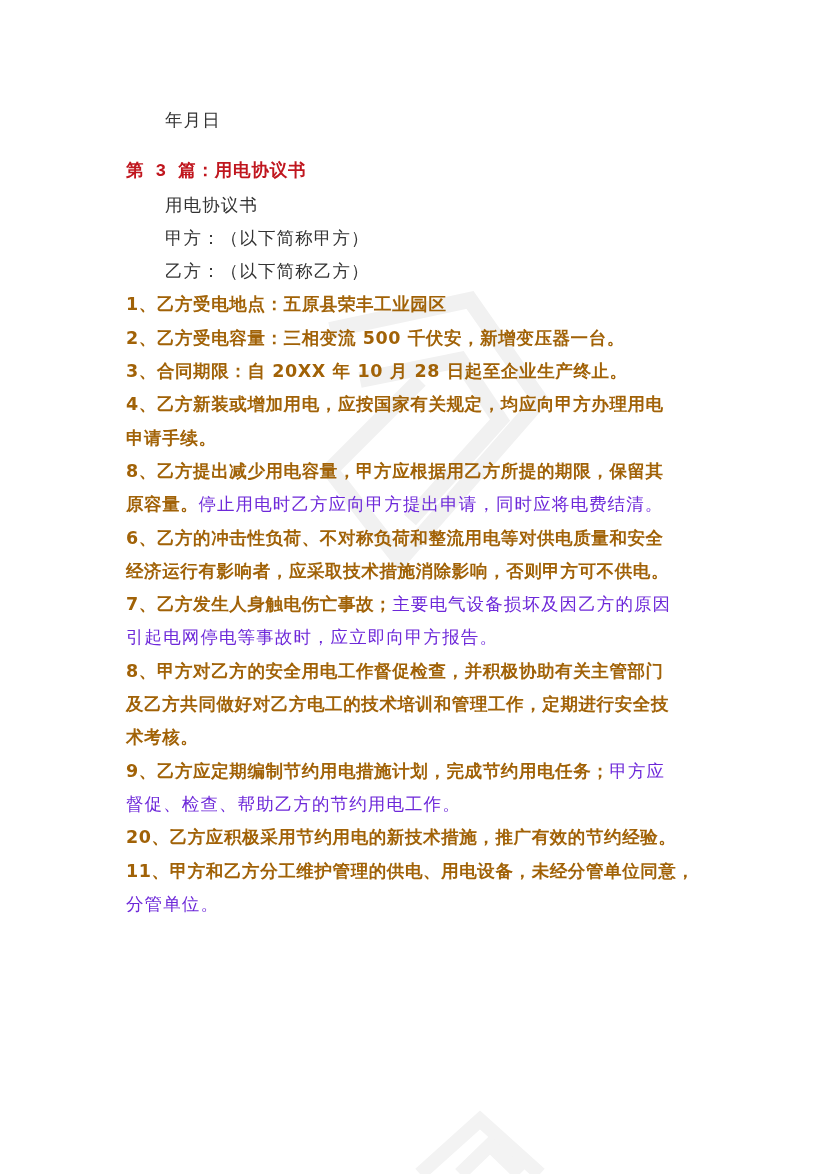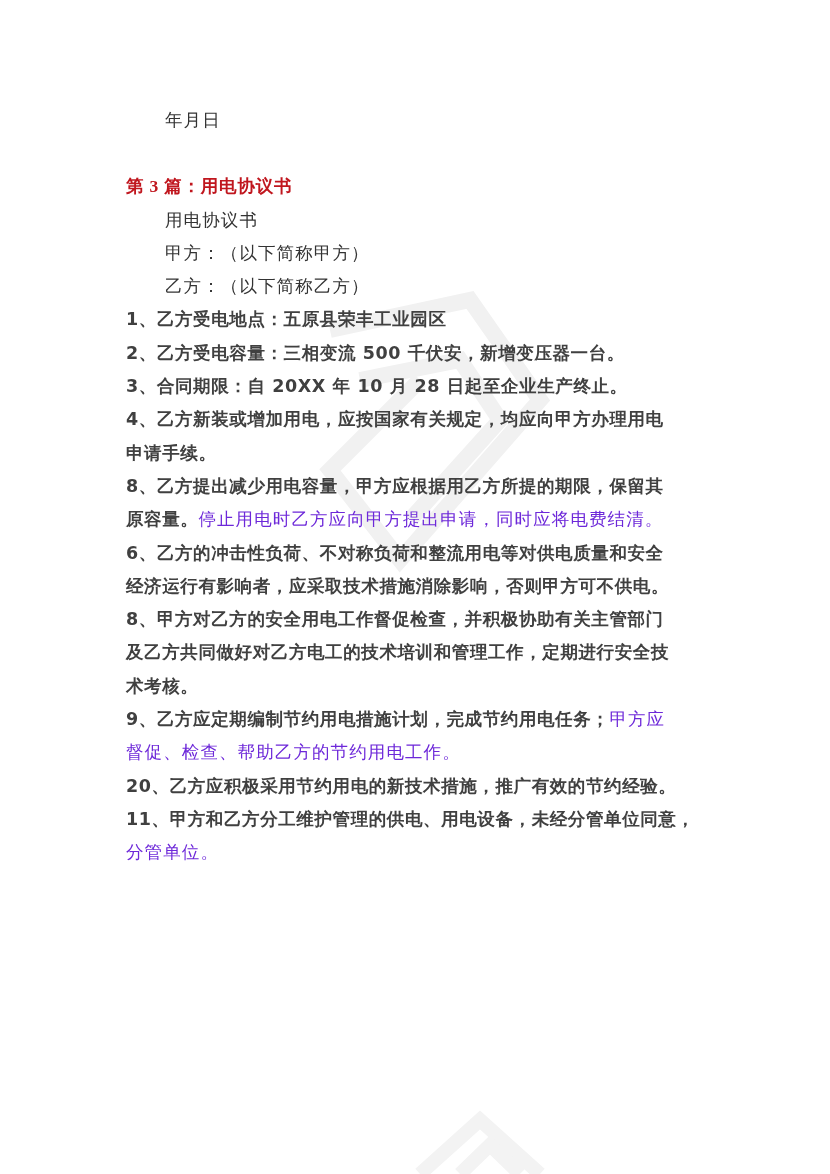--- a/index.html
+++ b/index.html
@@ -2,23 +2,23 @@
 <html><head>
   <meta charset="utf-8">
   <style>
     html, body { margin: 0; padding: 0; background: #ffffff; }
     body { width: 830px; height: 1174px; position: relative; overflow: hidden; }
     .page { position: absolute; left: 0; top: 0; width: 830px; height: 868px; background: #fff; }
     .watermark { position: absolute; pointer-events: none; }
     .content { position: absolute; left: 126px; top: 104px; width: 582px; font-family: "DejaVu Serif", serif; font-size: 17.5px; line-height: 33.3px; color: #333; }
     .line { white-space: nowrap; margin: 0; letter-spacing: 1.1px; }
     .indent { padding-left: 39px; }
-    .red { color: #404040; font-family: "DejaVu Sans", sans-serif; font-weight: bold; letter-spacing: 0.6px; }
+    .red { color: #a16207; font-family: "DejaVu Sans", sans-serif; font-weight: bold; letter-spacing: 0.6px; }
     .dark { color: #6d28d9; font-family: "DejaVu Serif", serif; font-weight: normal; letter-spacing: 1.1px; }
-    .heading { color: #c0161e; font-family: Liberation Serif, serif; font-weight: bold; margin-top: 33px; letter-spacing: 0.8px; }
+    .heading { color: #c0161e; font-family: Liberation Mono, monospace; font-weight: bold; margin-top: 18px; letter-spacing: 0.8px; }
   </style>
 </head>
 <body>
 
 <div class="page">
 
   <svg class="watermark" width="830" height="1174" viewBox="0 0 830 1174" style="left:0;top:0;">
     <g fill="none" stroke="#f1f1f1" stroke-width="16" stroke-linejoin="miter">
       <polyline points="330,330 470,300 540,400 400,560 330,470 420,380"></polyline>
       <polyline points="360,380 460,360 500,420 410,520"></polyline>
@@ -52,20 +52,24 @@
     </div>
     <div>
       <p class="line"><span class="red">8、乙方提出减少用电容量，甲方应根据用乙方所提的期限，保留其</span></p>
       <p class="line"><span class="red">原容量。</span><span class="dark">停止用电时乙方应向甲方提出申请，同时应将电费结清。</span></p>
     </div>
     <div>
       <p class="line"><span class="red">6、乙方的冲击性负荷、不对称负荷和整流用电等对供电质量和安全</span></p>
       <p class="line"><span class="red">经济运行有影响者，应采取技术措施消除影响，否则甲方可不供电。</span></p>
     </div>
     <div>
+      <p class="line"><span class="red">7、乙方发生人身触电伤亡事故；</span><span class="dark">主要电气设备损坏及因乙方的原因</span></p>
+      <p class="line"><span class="dark">引起电网停电等事故时，应立即向甲方报告。</span></p>
+    </div>
+    <div>
       <p class="line"><span class="red">8、甲方对乙方的安全用电工作督促检查，并积极协助有关主管部门</span></p>
       <p class="line"><span class="red">及乙方共同做好对乙方电工的技术培训和管理工作，定期进行安全技</span></p>
       <p class="line"><span class="red">术考核。</span></p>
     </div>
     <div>
       <p class="line"><span class="red">9、乙方应定期编制节约用电措施计划，完成节约用电任务；</span><span class="dark">甲方应</span></p>
       <p class="line"><span class="dark">督促、检查、帮助乙方的节约用电工作。</span></p>
     </div>
     <div>
       <p class="line"><span class="red">20、乙方应积极采用节约用电的新技术措施，推广有效的节约经验。</span></p>

